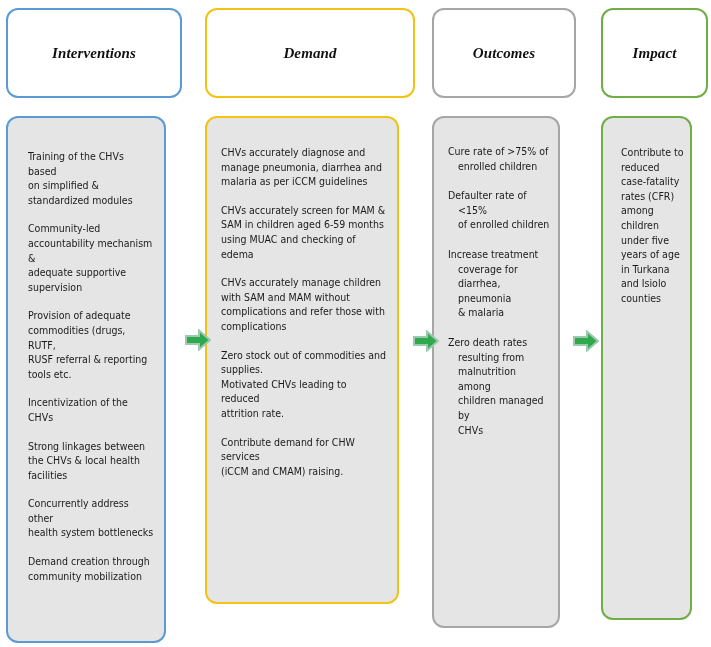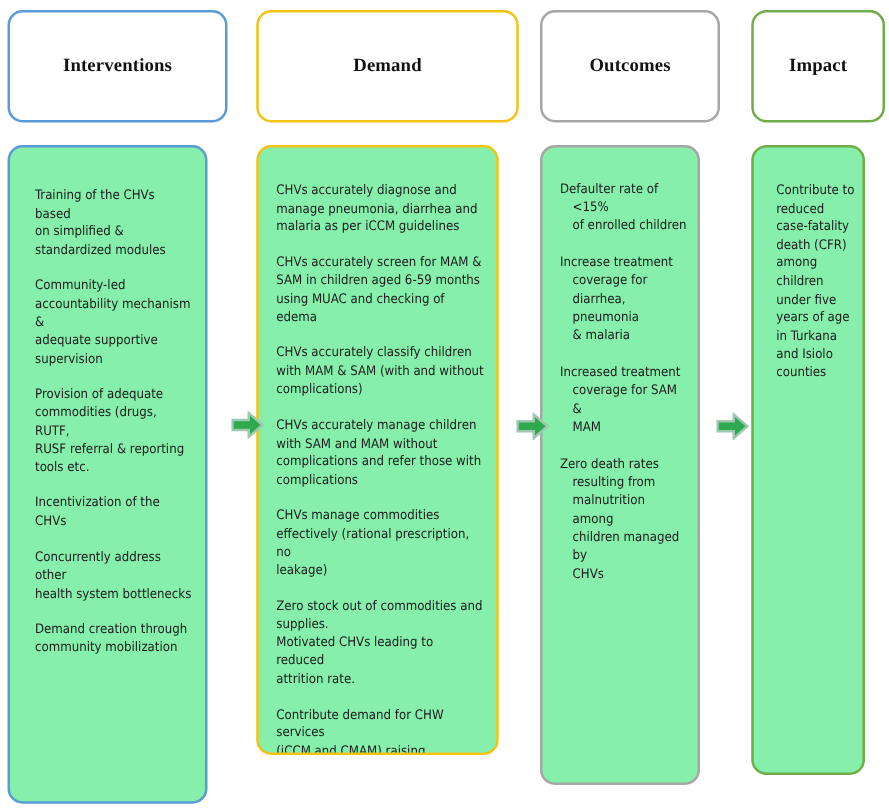--- a/index.html
+++ b/index.html
@@ -38,20 +38,21 @@
     left: 0;
     right: 0;
     height: 90px;
     box-sizing: border-box;
     border-radius: 12px;
     border: 2.5px solid #999999;
     background: #ffffff;
     display: flex;
     align-items: center;
     justify-content: center;
+    font-style: italic;
   }
   .header-label {
     font-family: "Liberation Serif", serif;
     font-weight: bold;
     font-size: 15px;
     color: #111111;
     letter-spacing: 0.1px;
     text-align: center;
   }
 
@@ -62,21 +63,21 @@
 
   
   .body-box {
     position: absolute;
     top: 116px;
     left: 0;
     right: 16px;
     box-sizing: border-box;
     border-radius: 12px;
     border: 2.5px solid #999999;
-    background: #86efac;
+    background: #e5e5e5;
     overflow: hidden;
   }
   .col-interventions .body-box { border-color: #5B9BD5; height: 527px; }
   .col-outputs       .body-box { border-color: #F2C314; height: 488px; }
   .col-outcomes      .body-box { border-color: #A6A6A6; height: 512px; }
   .col-impact        .body-box { border-color: #70AD47; height: 504px; }
 
   .body-list {
     margin: 0;
     padding: 0;
@@ -132,94 +133,90 @@
 standardized modules</li>
         <li class="body-item">Community-led
 accountability mechanism &amp;
 adequate supportive
 supervision</li>
         <li class="body-item">Provision of adequate
 commodities (drugs, RUTF,
 RUSF referral &amp; reporting
 tools etc.</li>
         <li class="body-item">Incentivization of the CHVs</li>
+        <li class="body-item">Strong linkages between
+the CHVs &amp; local health
+facilities</li>
         <li class="body-item">Concurrently address other
 health system bottlenecks</li>
         <li class="body-item">Demand creation through
 community mobilization</li>
       </ul>
     </div>
   </div>
 
   <div class="column col-outputs">
     <div class="header-box">
       <div class="header-label">Demand</div>
     </div>
     <div class="body-box">
       <ul class="body-list">
         <li class="body-item">CHVs accurately diagnose and
 manage pneumonia, diarrhea and
 malaria as per iCCM guidelines</li>
         <li class="body-item">CHVs accurately screen for MAM &amp;
 SAM in children aged 6-59 months
 using MUAC and checking of edema</li>
-        <li class="body-item">CHVs accurately classify children
-with MAM &amp; SAM (with and without
-complications)</li>
         <li class="body-item">CHVs accurately manage children
 with SAM and MAM without
 complications and refer those with
 complications</li>
-        <li class="body-item">CHVs manage commodities
-effectively (rational prescription, no
-leakage)</li>
         <li class="body-item">Zero stock out of commodities and
 supplies.
 Motivated CHVs leading to reduced
    attrition rate.</li>
         <li class="body-item">Contribute demand for CHW services
    (iCCM and CMAM) raising.</li>
       </ul>
     </div>
   </div>
 
   <div class="column col-outcomes">
     <div class="header-box">
       <div class="header-label">Outcomes</div>
     </div>
     <div class="body-box">
       <ul class="body-list">
+        <li class="body-item">Cure rate of &gt;75% of
+enrolled children</li>
         <li class="body-item">Defaulter rate of &lt;15%
 of enrolled children</li>
         <li class="body-item">Increase treatment
 coverage for
 diarrhea, pneumonia
 &amp; malaria</li>
-        <li class="body-item">Increased treatment
-coverage for SAM &amp;
-MAM</li>
         <li class="body-item">Zero death rates
 resulting from
 malnutrition among
 children managed by
 CHVs</li>
       </ul>
     </div>
   </div>
 
   <div class="column col-impact">
     <div class="header-box">
       <div class="header-label">Impact</div>
     </div>
     <div class="body-box">
       <ul class="body-list">
         <li class="body-item">Contribute to
 reduced
 case-fatality
-death (CFR)
+rates (CFR)
 among
 children
 under five
 years of age
 in Turkana
 and Isiolo
 counties</li>
       </ul>
     </div>
   </div>

